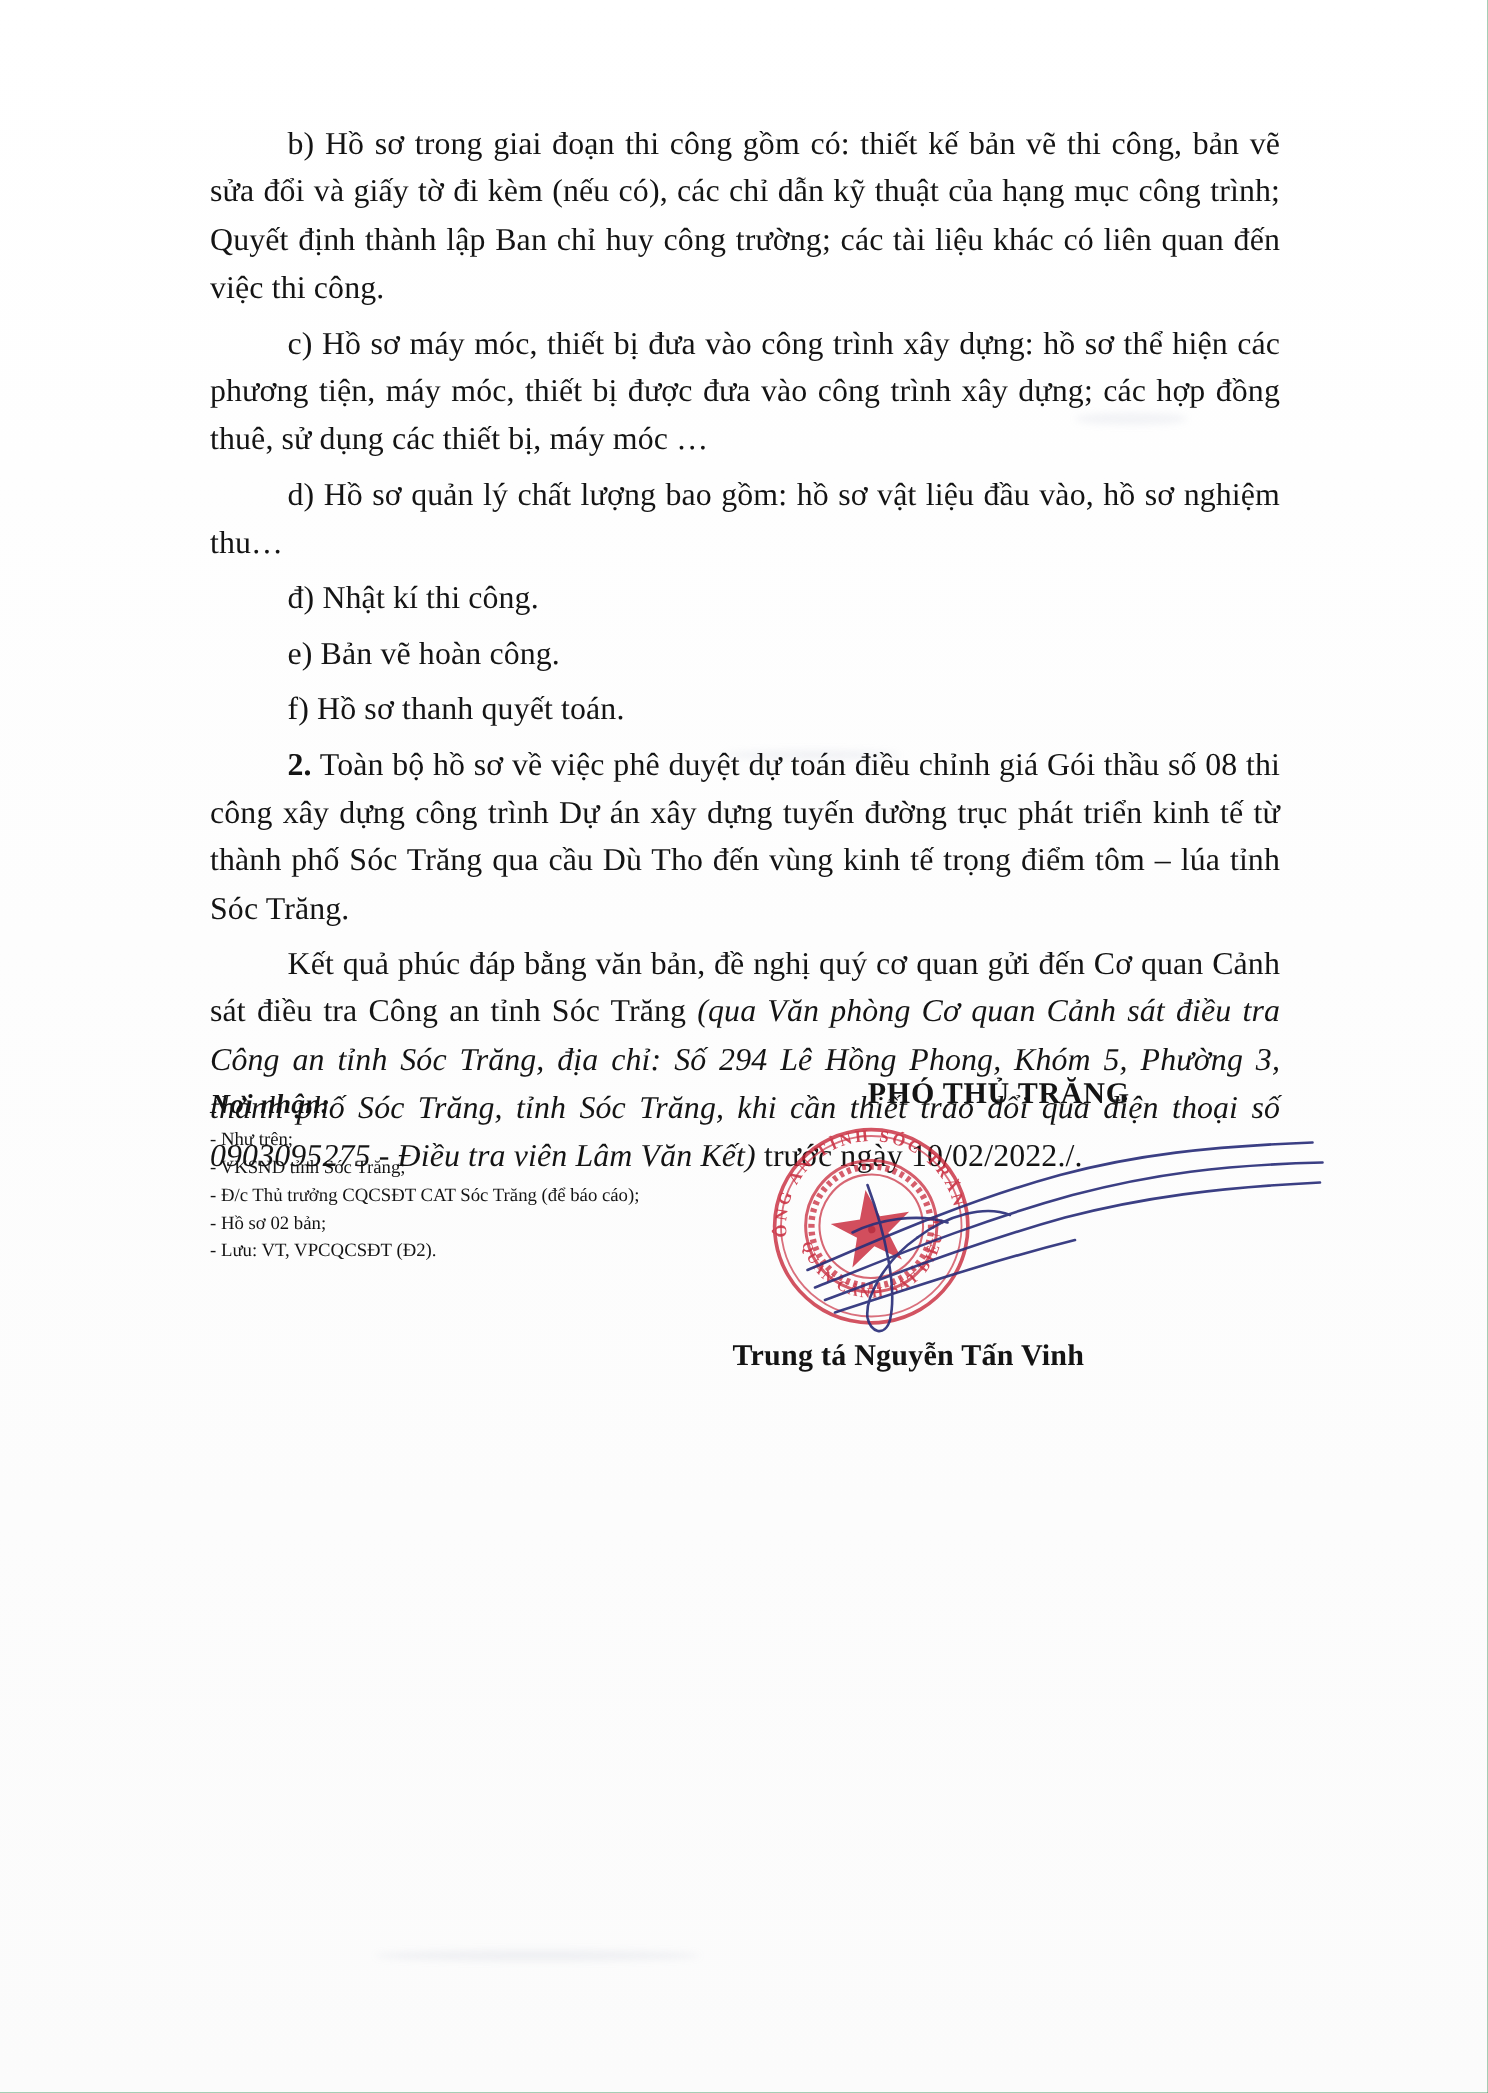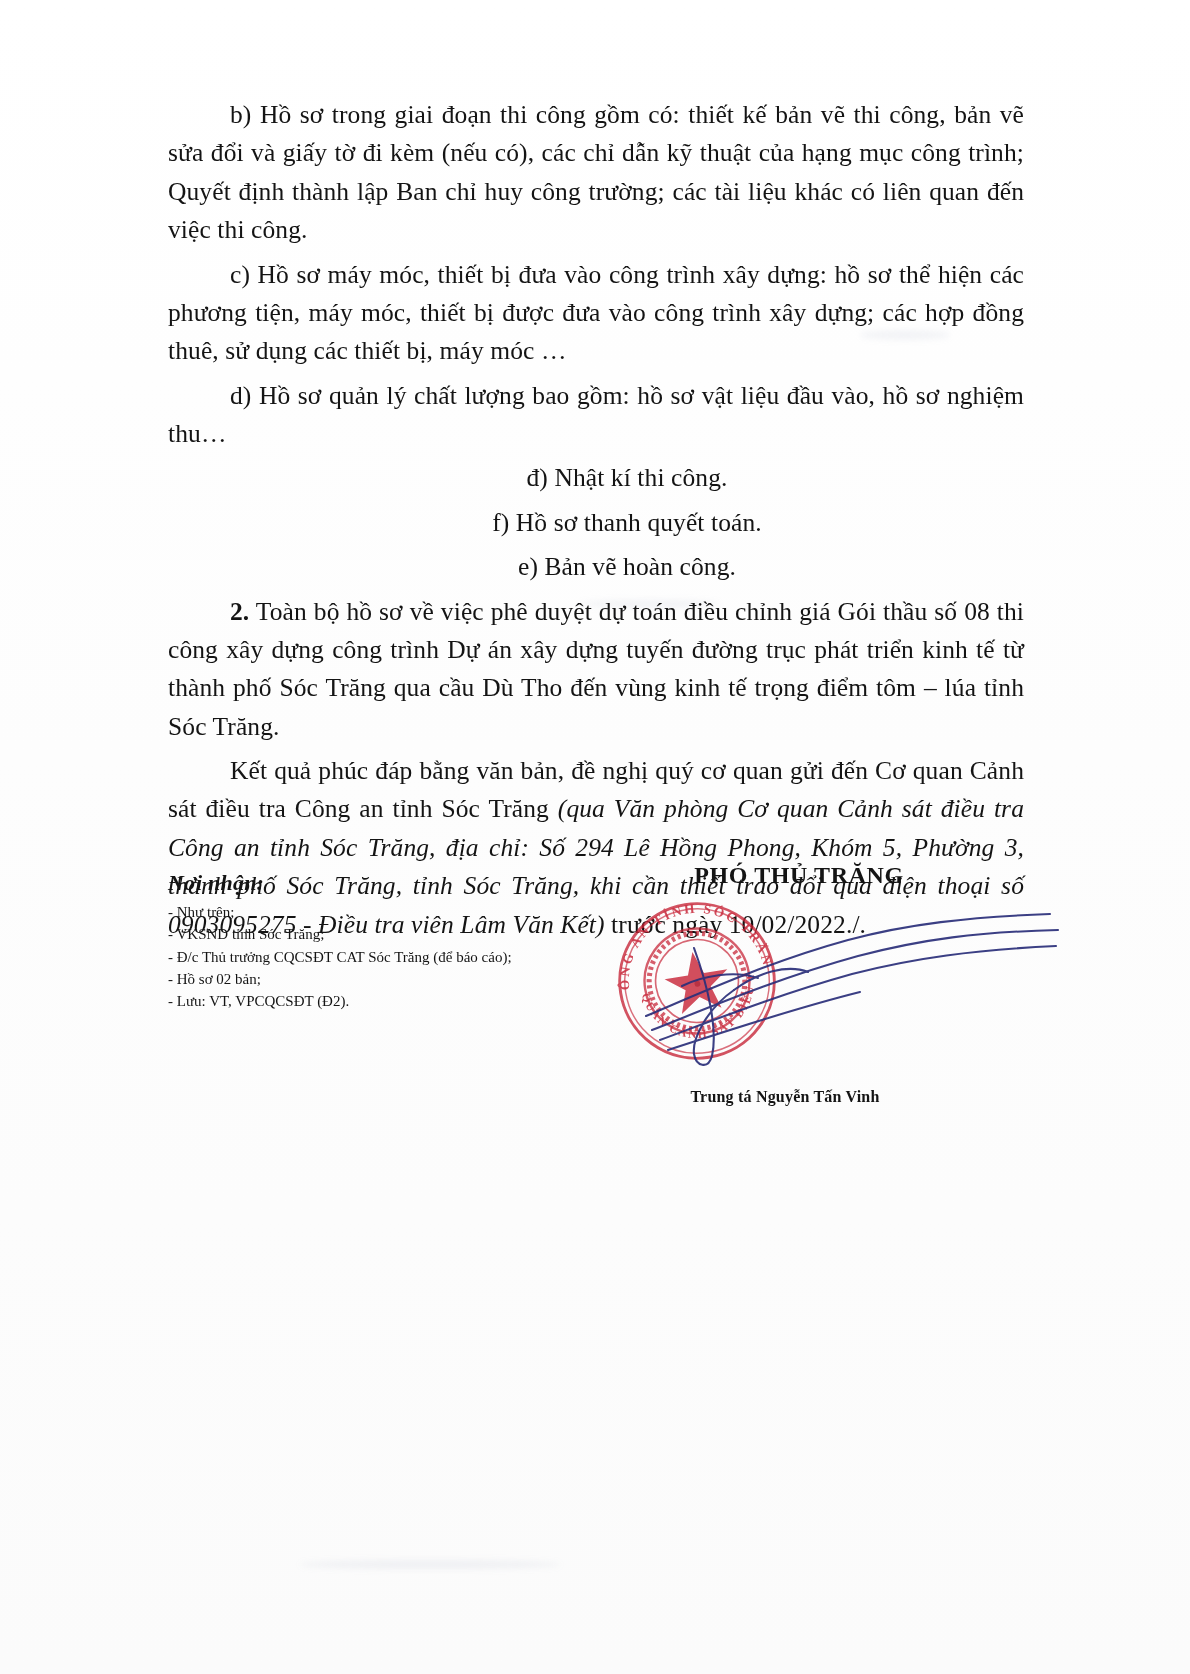--- a/index.html
+++ b/index.html
@@ -36,21 +36,21 @@
 
   p.para {
     margin: 0 0 6px 0;
     font-size: 25.5px;
     line-height: 1.505;
     text-align: justify;
     text-justify: inter-word;
     text-indent: 62px;
     letter-spacing: 0.1px;
   }
-  p.para.short { text-align: center; }
+  p.para.short { text-align: left; }
 
   .b { font-weight: bold; }
   .it { font-style: italic; }
 
   
   .sig-area {
     position: absolute;
     left: 168px;
     top: 862px;
     width: 856px;
@@ -92,25 +92,25 @@
     font-size: 24px;
     font-weight: bold;
     letter-spacing: 0.6px;
     margin: 0;
   }
   .signer-name {
     position: absolute;
     right: 8px;
     top: 210px;
     width: 430px;
-    text-align: center;
-    font-size: 16px;
+    text-align: left;
+    font-size: 24px;
     font-weight: bold;
     letter-spacing: 0.2px;
-    margin: 16px;
+    margin: 0;
   }
 
   
   .seal {
     position: absolute;
     left: 437px;
     top: 27px;
     width: 184px;
     height: 184px;
     transform: rotate(-9deg);
@@ -150,23 +150,23 @@
   <div class="body-col">
 
     <p class="para">b) Hồ sơ trong giai đoạn thi công gồm có: thiết kế bản vẽ thi công, bản vẽ sửa đổi và giấy tờ đi kèm (nếu có), các chỉ dẫn kỹ thuật của hạng mục công trình; Quyết định thành lập Ban chỉ huy công trường; các tài liệu khác có liên quan đến việc thi công.</p>
 
     <p class="para">c) Hồ sơ máy móc, thiết bị đưa vào công trình xây dựng: hồ sơ thể hiện các phương tiện, máy móc, thiết bị được đưa vào công trình xây dựng; các hợp đồng thuê, sử dụng các thiết bị, máy móc …</p>
 
     <p class="para">d) Hồ sơ quản lý chất lượng bao gồm: hồ sơ vật liệu đầu vào, hồ sơ nghiệm thu…</p>
 
     <p class="para short">đ) Nhật kí thi công.</p>
 
+    <p class="para short">e) Bản vẽ hoàn công.</p>
+
     <p class="para short">f) Hồ sơ thanh quyết toán.</p>
-
-    <p class="para short">e) Bản vẽ hoàn công.</p>
 
     <p class="para"><span class="b">2.</span><span> Toàn bộ hồ sơ về việc phê duyệt dự toán điều chỉnh giá Gói thầu số 08 thi công xây dựng công trình Dự án xây dựng tuyến đường trục phát triển kinh tế từ thành phố Sóc Trăng qua cầu Dù Tho đến vùng kinh tế trọng điểm tôm – lúa tỉnh Sóc Trăng.</span></p>
 
     <p class="para"><span>Kết quả phúc đáp bằng văn bản, đề nghị quý cơ quan gửi đến Cơ quan Cảnh sát điều tra Công an tỉnh Sóc Trăng </span><span class="it">(qua Văn phòng Cơ quan Cảnh sát điều tra Công an tỉnh Sóc Trăng, địa chỉ: Số 294 Lê Hồng Phong, Khóm 5, Phường 3, thành phố Sóc Trăng, tỉnh Sóc Trăng, khi cần thiết trao đổi qua điện thoại số 0903095275 - Điều tra viên Lâm Văn Kết)</span><span> trước ngày 10/02/2022./.</span></p>
 
   </div>
 
   <div class="sig-area">
 
     <div class="recipients">

